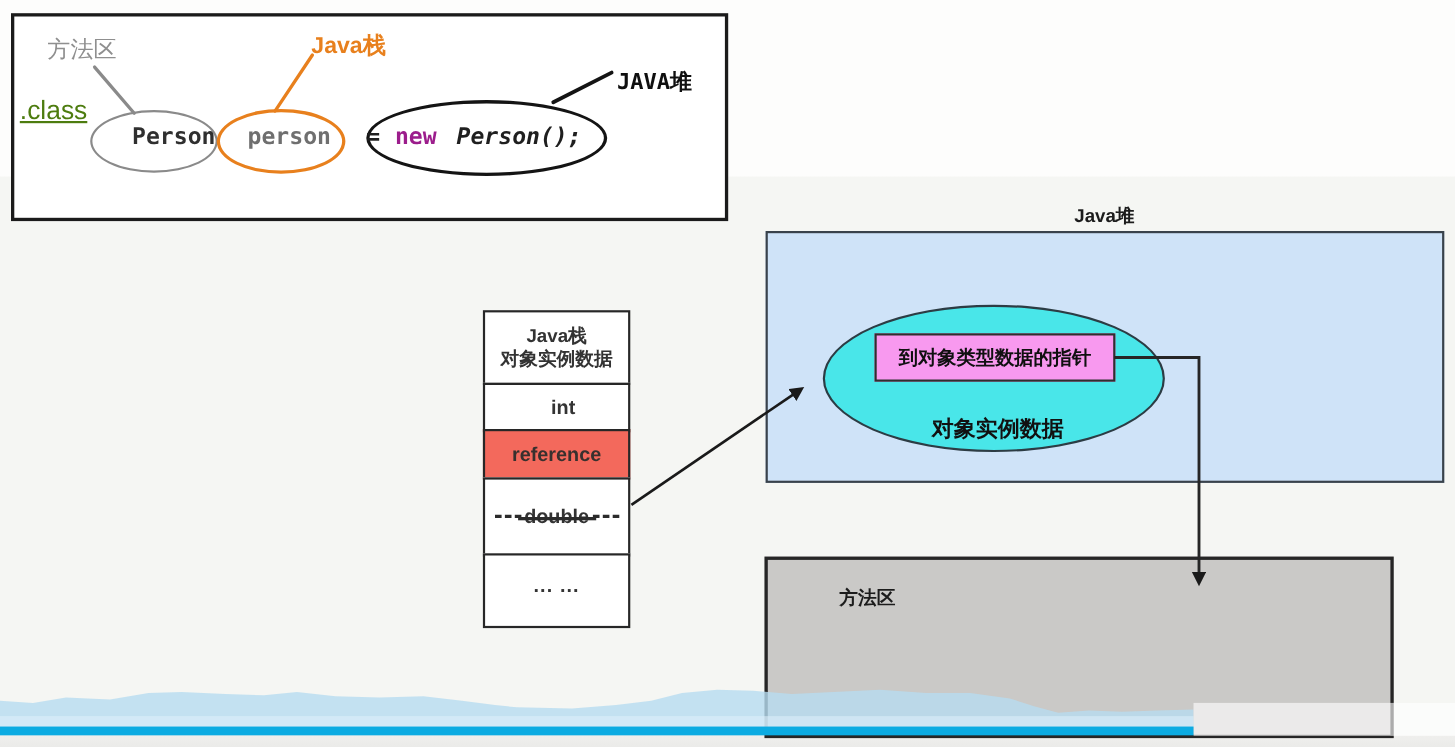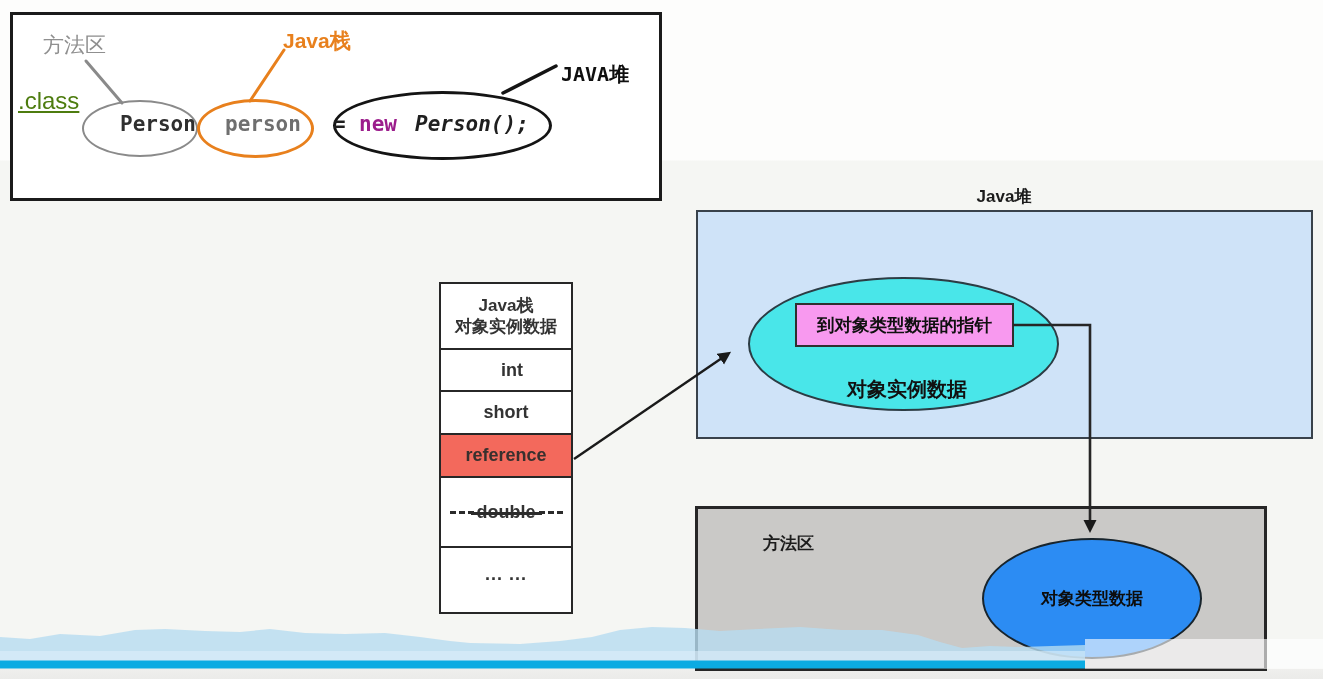--- a/index.html
+++ b/index.html
@@ -82,41 +82,37 @@
   <span class="abs code-tok tok-eq">=</span>
   <span class="abs code-tok tok-new">new</span>
   <span class="abs code-tok tok-ctor">Person();</span>
 
   <div class="abs stack-table">
     <div class="cell cell-header">
       <div>Java栈</div>
       <div>对象实例数据</div>
     </div>
     <div class="cell cell-int">int</div>
-    <div class="cell cell-short">short</div>
     <div class="cell cell-reference">reference</div>
     <div class="cell cell-double">
       <span class="dash"></span>
       <span class="strike">double</span>
       <span class="dash"></span>
     </div>
     <div class="cell cell-dots">... ...</div>
   </div>
 
   <div class="abs lbl heap-title">Java堆</div>
   <div class="abs heap-box"></div>
   <div class="abs ellipse instance-ellipse"></div>
   <div class="abs pointer-box">到对象类型数据的指针</div>
   <div class="abs instance-label">对象实例数据</div>
 
   <div class="abs method-box"></div>
   <div class="abs lbl method-title">方法区</div>
-  <div class="abs type-ellipse">
-    <span>对象类型数据</span>
-  </div>
 
   <svg class="overlay" width="1323" height="679" viewBox="0 0 1323 679">
     <defs>
       <marker id="ah" markerUnits="userSpaceOnUse" markerWidth="16" markerHeight="15" refX="2" refY="6.5" orient="auto">
         <path d="M0,0 L13,6.5 L0,13 Z" fill="#1a1a1a"></path>
       </marker>
     </defs>
     <path d="M86,61 L122,103" stroke="#8a8a8a" stroke-width="3" stroke-linecap="round" fill="none"></path>
     <path d="M284,50 L250,101" stroke="#e8801d" stroke-width="3" stroke-linecap="round" fill="none"></path>
     <path d="M556,66 L503,93" stroke="#141414" stroke-width="3.5" stroke-linecap="round" fill="none"></path>

